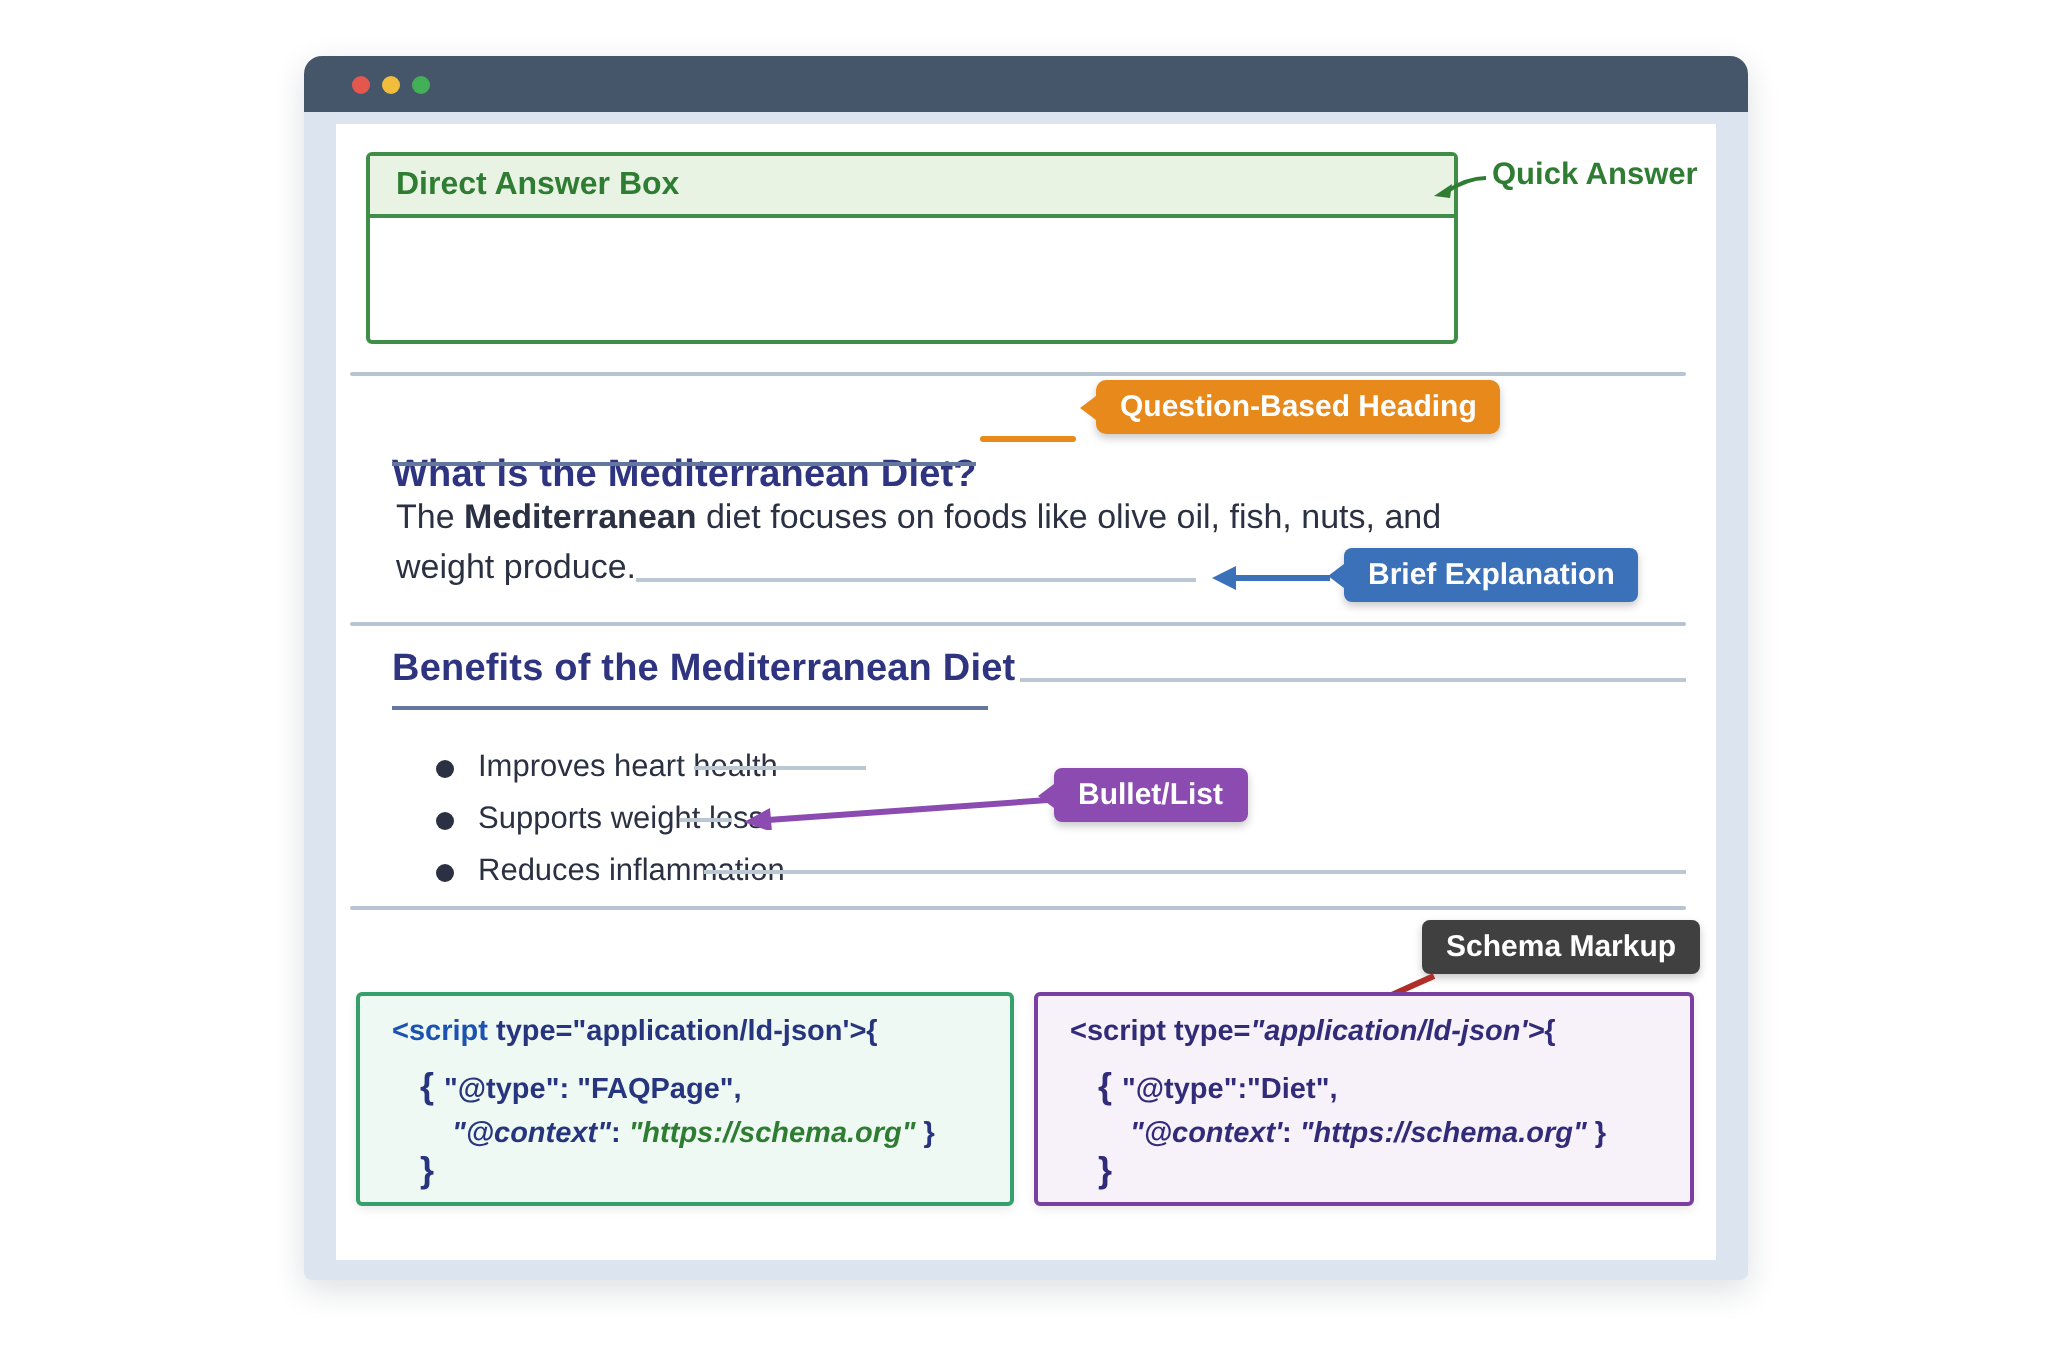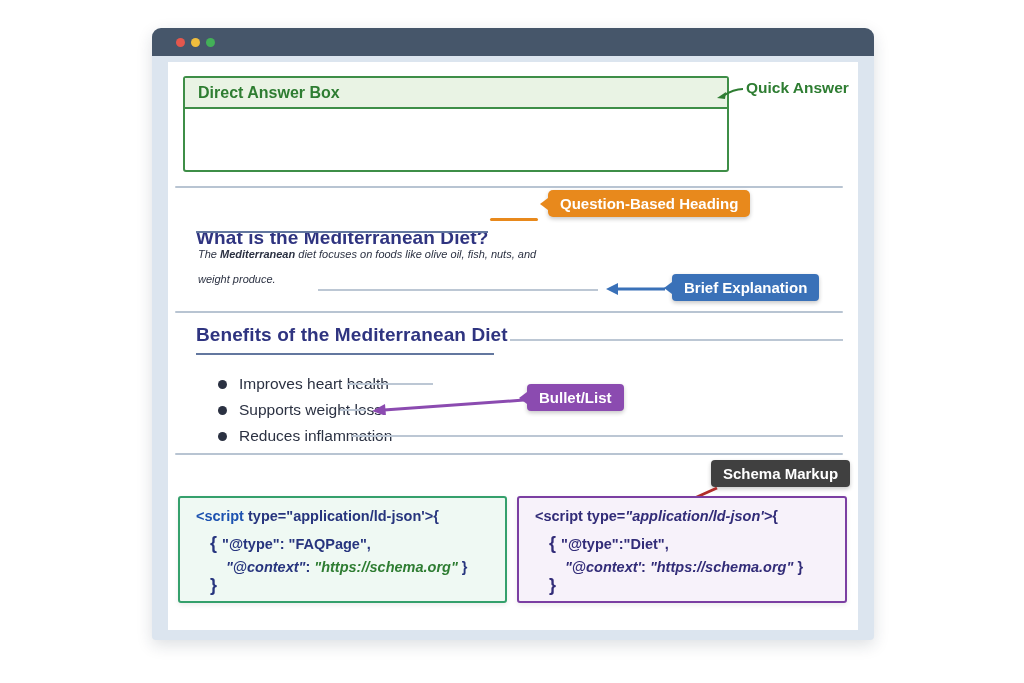--- a/index.html
+++ b/index.html
@@ -27,21 +27,21 @@
 
   
   .divider{position:absolute;height:2px;background:#b8c4d2;border-radius:1px;}
   .thin-line{position:absolute;height:1.5px;background:#bcc7d4;}
 
   
   .h-q{position:absolute;font-size:19px;font-weight:bold;color:#2f3480;letter-spacing:.1px;}
   .h-underline{position:absolute;height:2px;background:#63779f;}
 
   
-  .para{position:absolute;font-size:11px;color:#2b3142;line-height:1.4;font-style:italic;}
+  .para{position:absolute;font-size:17px;color:#2b3142;line-height:1.4;}
   .bullet-row{position:absolute;height:26px;display:flex;align-items:center;gap:12px;
               font-size:15.5px;color:#2b3142;}
   .bullet-dot{width:9px;height:9px;border-radius:50%;background:#2b3142;flex:none;}
 
   
   .badge{position:absolute;height:27px;line-height:27px;padding:0 12px;border-radius:4px;
          color:#ffffff;font-size:15px;font-weight:bold;white-space:nowrap;
          box-shadow:0 2px 4px rgba(0,0,0,.22);}
   .badge.notch::before{content:"";position:absolute;left:-8px;top:50%;margin-top:-6px;
          border-top:6px solid transparent;border-bottom:6px solid transparent;border-right:8px solid;}

